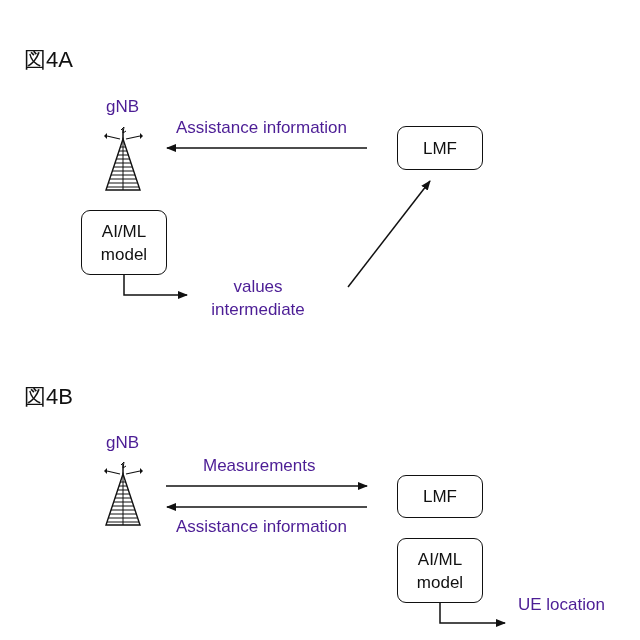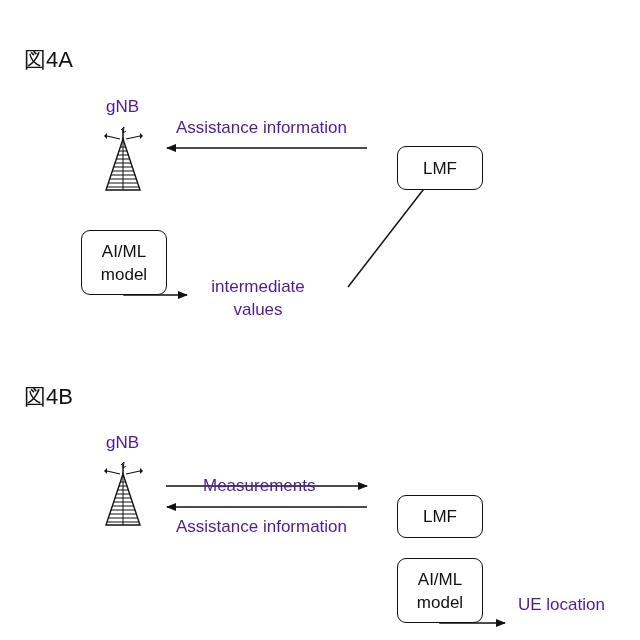--- a/index.html
+++ b/index.html
@@ -4,21 +4,21 @@
 <style>
   html, body { margin: 0; padding: 0; background: #ffffff; }
   body { width: 640px; height: 640px; position: relative; overflow: hidden;
          font-family: "Liberation Sans", "DejaVu Sans", sans-serif; color: #111; }
   .fig-label { position: absolute; font-size: 22px; letter-spacing: 0px; margin-top: 36px; }
   .txt { position: absolute; font-size: 17px; white-space: nowrap; color: #4c1d95; }
   .center { text-align: center; }
   .box { position: absolute; border: 1.6px solid #111; border-radius: 9px;
          background: #fff; box-sizing: border-box; display: flex;
          align-items: center; justify-content: center; text-align: center;
-         font-size: 17px; line-height: 23px; margin-top: 20px; }
+         font-size: 17px; line-height: 23px; }
   svg.overlay { position: absolute; left: 0; top: 0; }
 </style>
 </head>
 <body>
 
 <div class="fig-label" style="left:24px; top:9px;">図4A</div>
 
 <div class="txt" style="left:106px; top:97px;">gNB</div>
 
 <svg class="overlay" width="640" height="640">
@@ -96,29 +96,29 @@
 </div>
 
 <div class="box" style="left:81px; top:210px; width:86px; height:65px;">
   <div>
     <div>AI/ML</div>
     <div>model</div>
   </div>
 </div>
 
 <div class="txt center" style="left:208px; top:275px; width:100px; line-height:23px;">
+  <div>values</div>
   <div>intermediate</div>
-  <div>values</div>
 </div>
 
 <div class="fig-label" style="left:24px; top:346px;text-align:right;">図4B</div>
 
 <div class="txt" style="left:106px; top:433px;">gNB</div>
 
-<div class="txt" style="left:203px; top:476px;">Measurements</div>
+<div class="txt" style="left:203px; top:456px;">Measurements</div>
 
 <div class="txt" style="left:176px; top:517px;">Assistance information</div>
 
 <div class="box" style="left:397px; top:475px; width:86px; height:43px;">
   <span>LMF</span>
 </div>
 
 <div class="box" style="left:397px; top:538px; width:86px; height:65px;">
   <div>
     <div>AI/ML</div>

